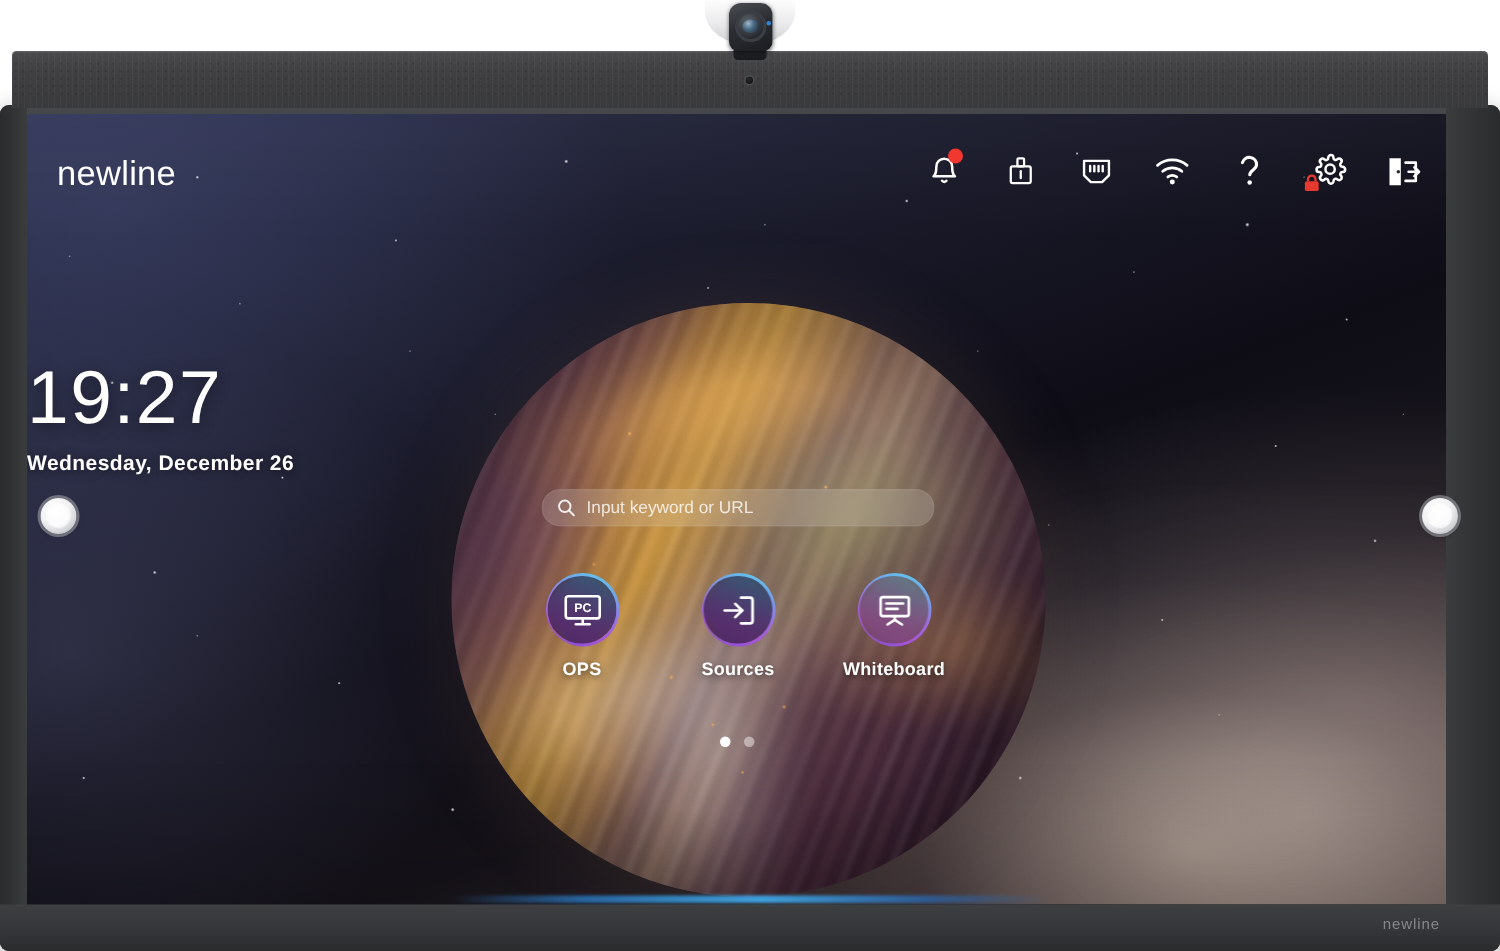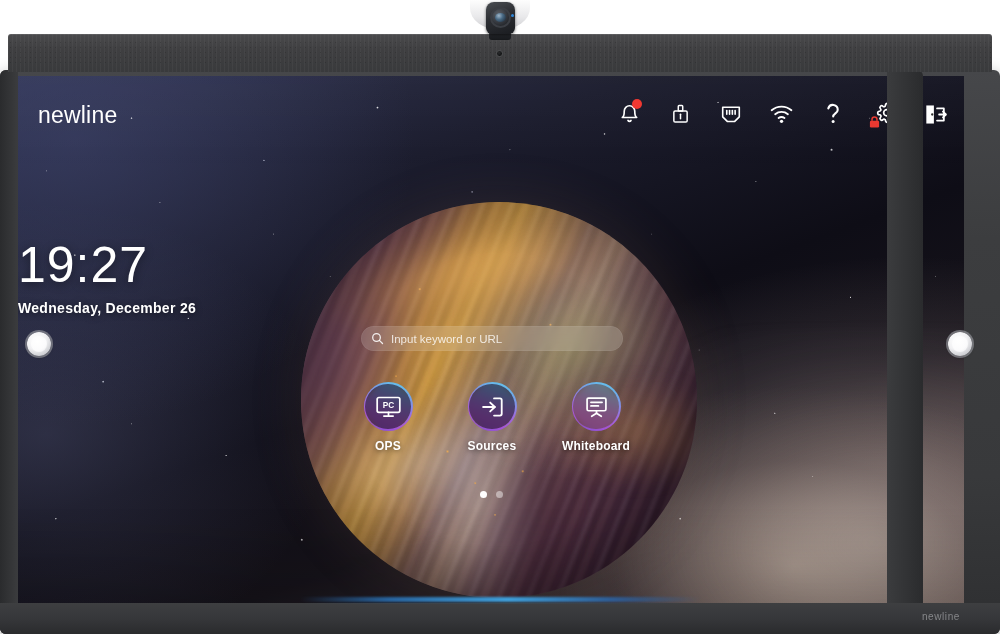--- a/index.html
+++ b/index.html
@@ -7,21 +7,21 @@
     width: 1000px; height: 634px;
     background: #ffffff;
     font-family: "Liberation Sans", sans-serif;
     overflow: hidden;
   }
 
   
   #device {
     position: absolute;
     left: 0; top: 0;
-    width: 923px; height: 634px;
+    width: 1000px; height: 634px;
   }
 
   
   .cam-mount {
     position: absolute;
     left: 462px; top: 0px;
     width: 76px; height: 42px;
     z-index: 6;
   }
   .cam-backing {

